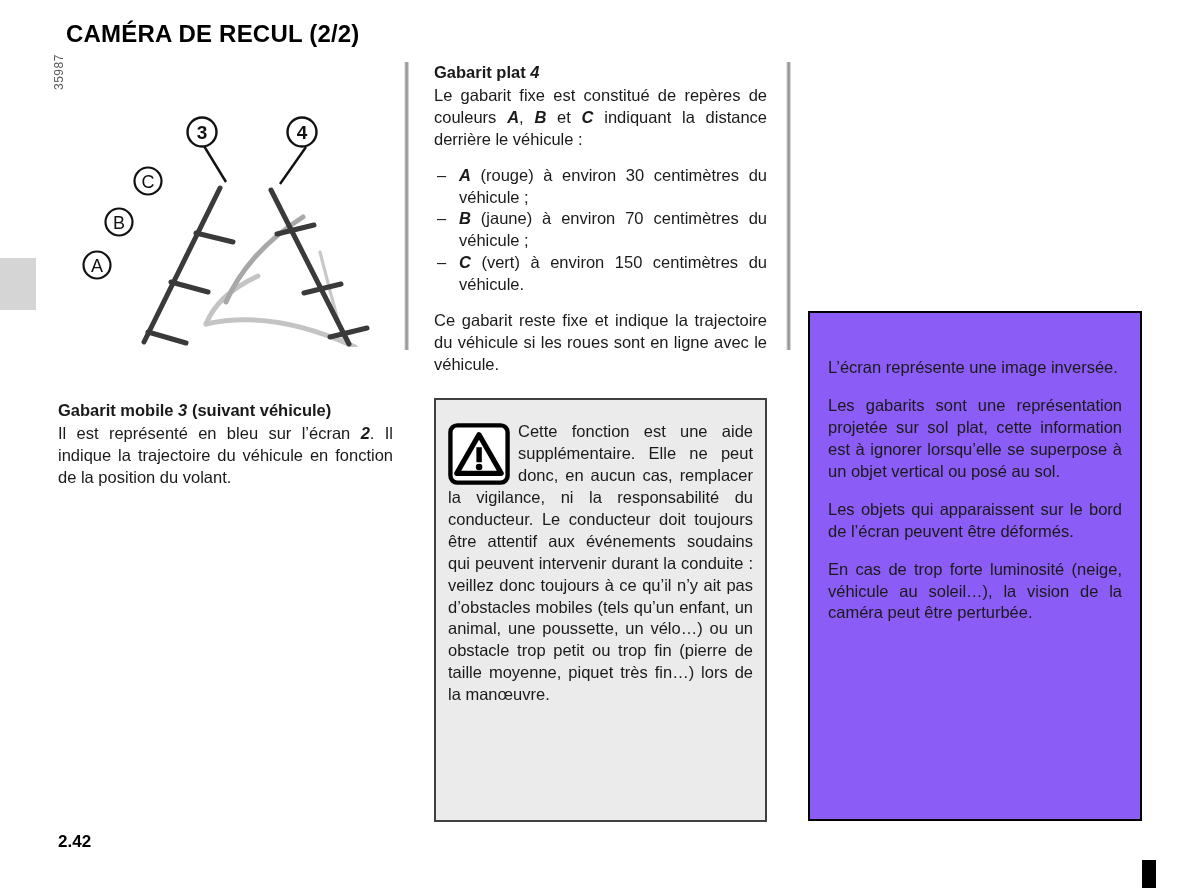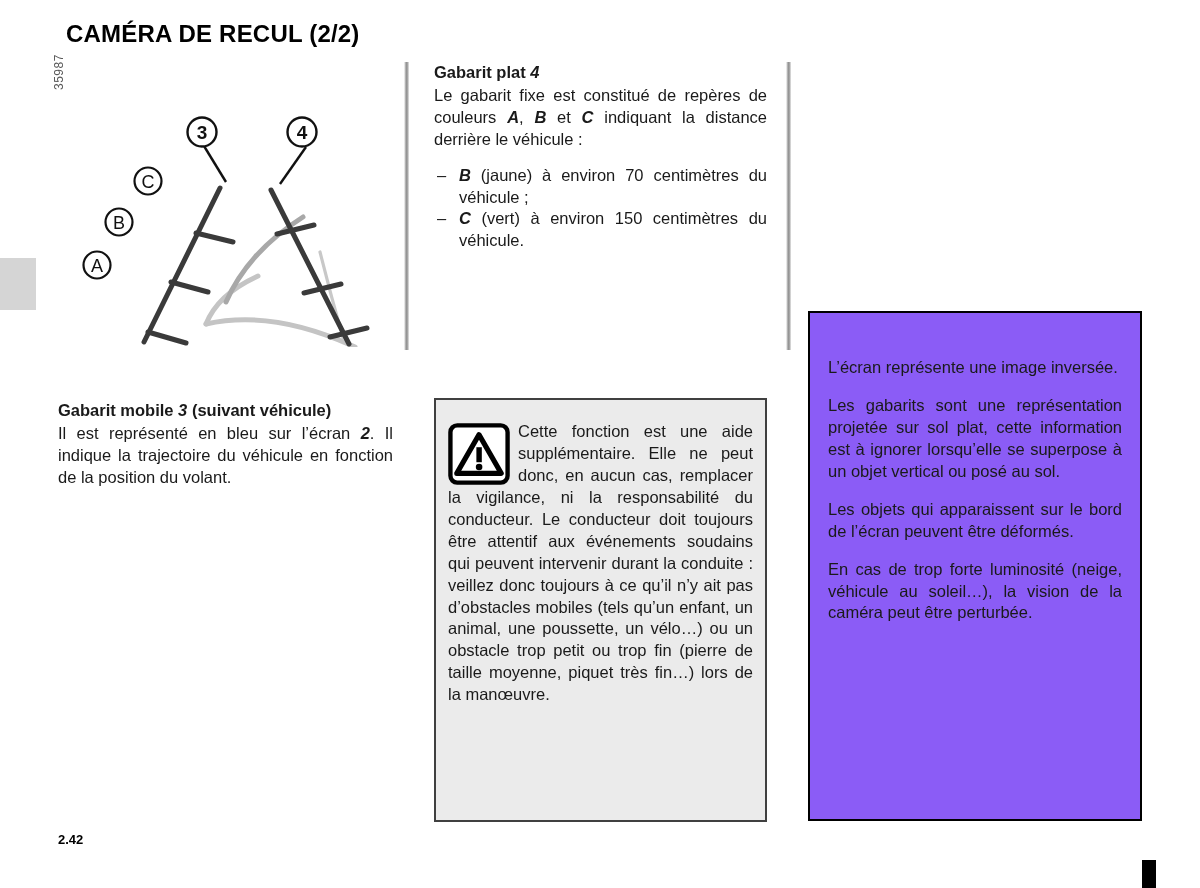--- a/index.html
+++ b/index.html
@@ -49,21 +49,21 @@
   }
   .page-title .sub {
     font-size: 24px;
   }
 
   
   .page-number {
     position: absolute;
     left: 58px;
     top: 832px;
-    font-size: 13px;
+    font-size: 17px;
     font-weight: bold;
     color: #000;
   }
 
   
   .col-rule {
     position: absolute;
     top: 62px;
     width: 5px;
     height: 288px;
@@ -264,24 +264,26 @@
   <h2 class="sec-head"><span>Gabarit mobile </span><em>3</em><span> (suivant véhicule)</span></h2>
   <p class="body"><span>Il est représenté en bleu sur l’écran </span><i>2</i><span>. Il indique la trajectoire du véhicule en fonction de la position du volant.</span></p>
 </div>
 
 <div class="col col-mid">
   <h2 class="sec-head"><span>Gabarit plat </span><em>4</em></h2>
 
   <p class="body"><span>Le gabarit fixe est constitué de repères de couleurs </span><i>A</i><span>, </span><i>B</i><span> et </span><i>C</i><span> indiquant la distance derrière le véhicule :</span></p>
 
   <ul class="dashlist">
+    <li><b>A</b><span> (rouge) à environ 30 centimètres du véhicule ;</span></li>
     <li><b>B</b><span> (jaune) à environ 70 centimètres du véhicule ;</span></li>
     <li><b>C</b><span> (vert) à environ 150 centimètres du véhicule.</span></li>
   </ul>
 
+  <p class="body" style="margin-top:14px;">Ce gabarit reste fixe et indique la trajectoire du véhicule si les roues sont en ligne avec le véhicule.</p>
 </div>
 
 <div class="warn-box">
   <svg class="warn-tri" viewBox="0 0 64 64">
     <rect x="2.5" y="2.5" width="59" height="59" rx="7" ry="7" fill="#ffffff" stroke="#000" stroke-width="4.5"></rect>
     <path d="M 32 12 L 55 52 L 9 52 Z" fill="none" stroke="#000" stroke-width="5.2" stroke-linejoin="round"></path>
     <rect x="29.3" y="25" width="5.6" height="15.5" fill="#000"></rect>
     <circle cx="32.1" cy="45.4" r="3.4" fill="#000"></circle>
   </svg>
   <p>Cette fonction est une aide supplémentaire. Elle ne peut donc, en aucun cas, remplacer la vigilance, ni la responsabilité du conducteur. Le conducteur doit toujours être attentif aux événements soudains qui peuvent intervenir durant la conduite : veillez donc toujours à ce qu’il n’y ait pas d’obstacles mobiles (tels qu’un enfant, un animal, une poussette, un vélo…) ou un obstacle trop petit ou trop fin (pierre de taille moyenne, piquet très fin…) lors de la manœuvre.</p>

